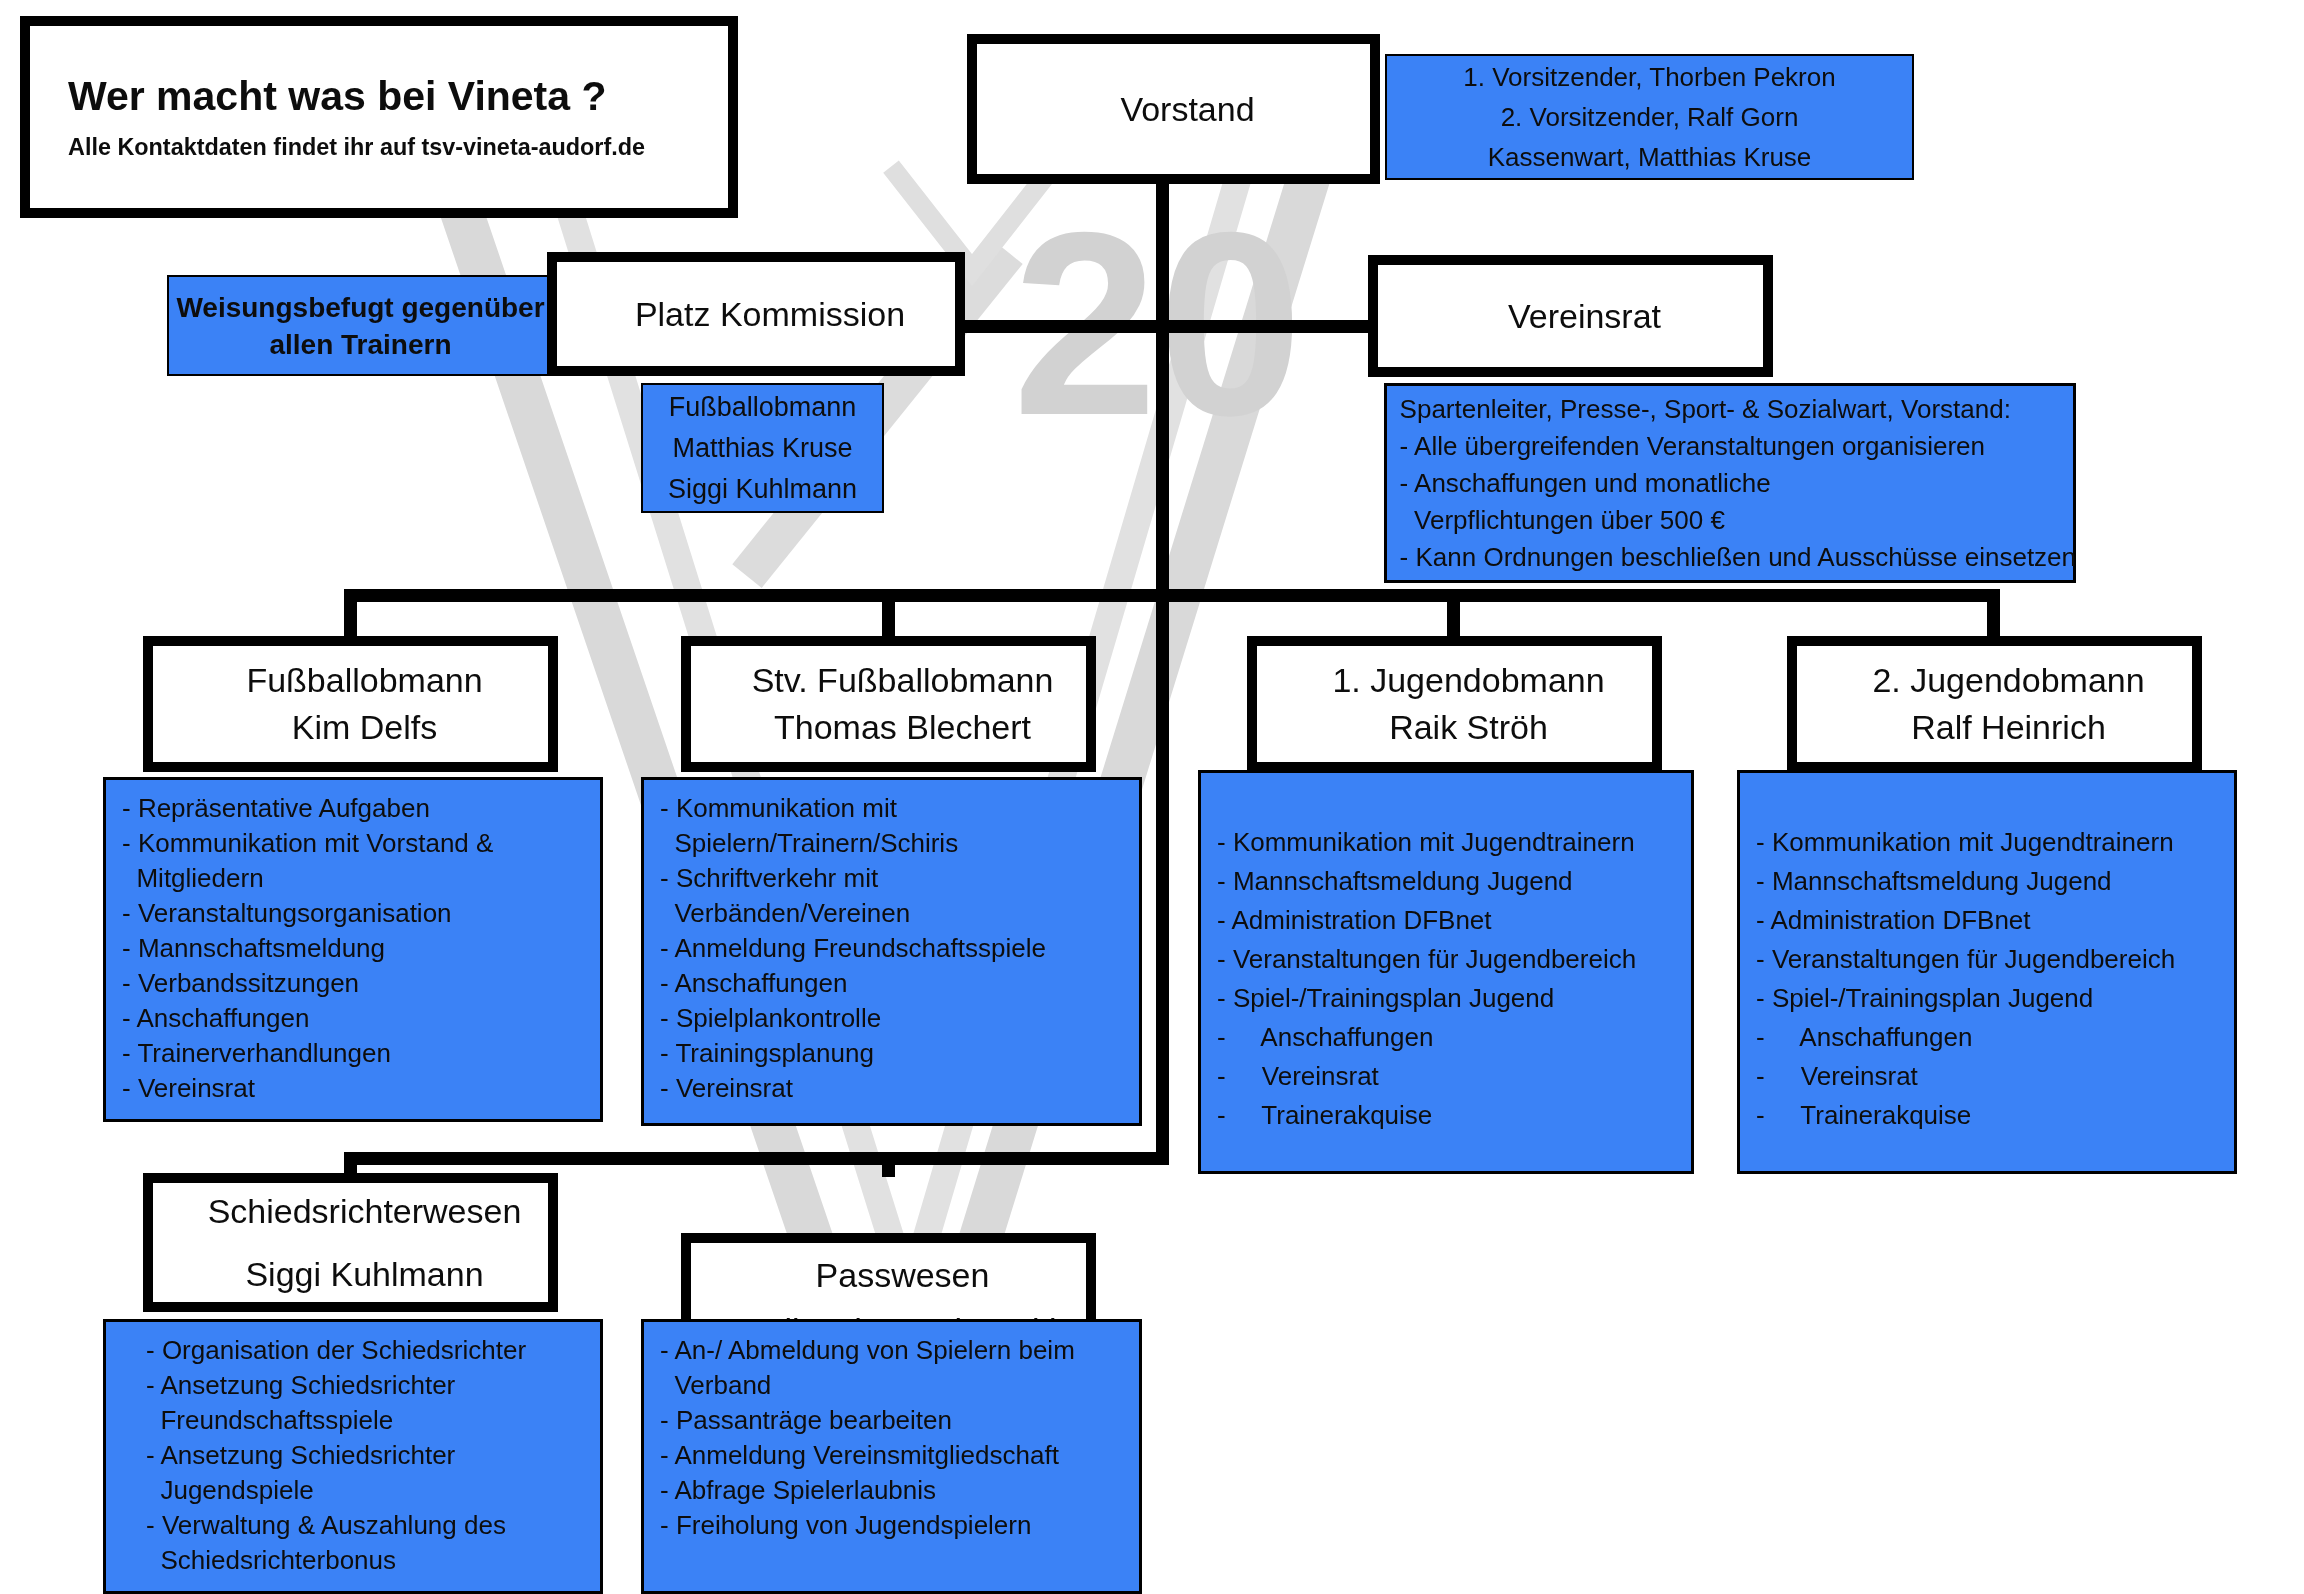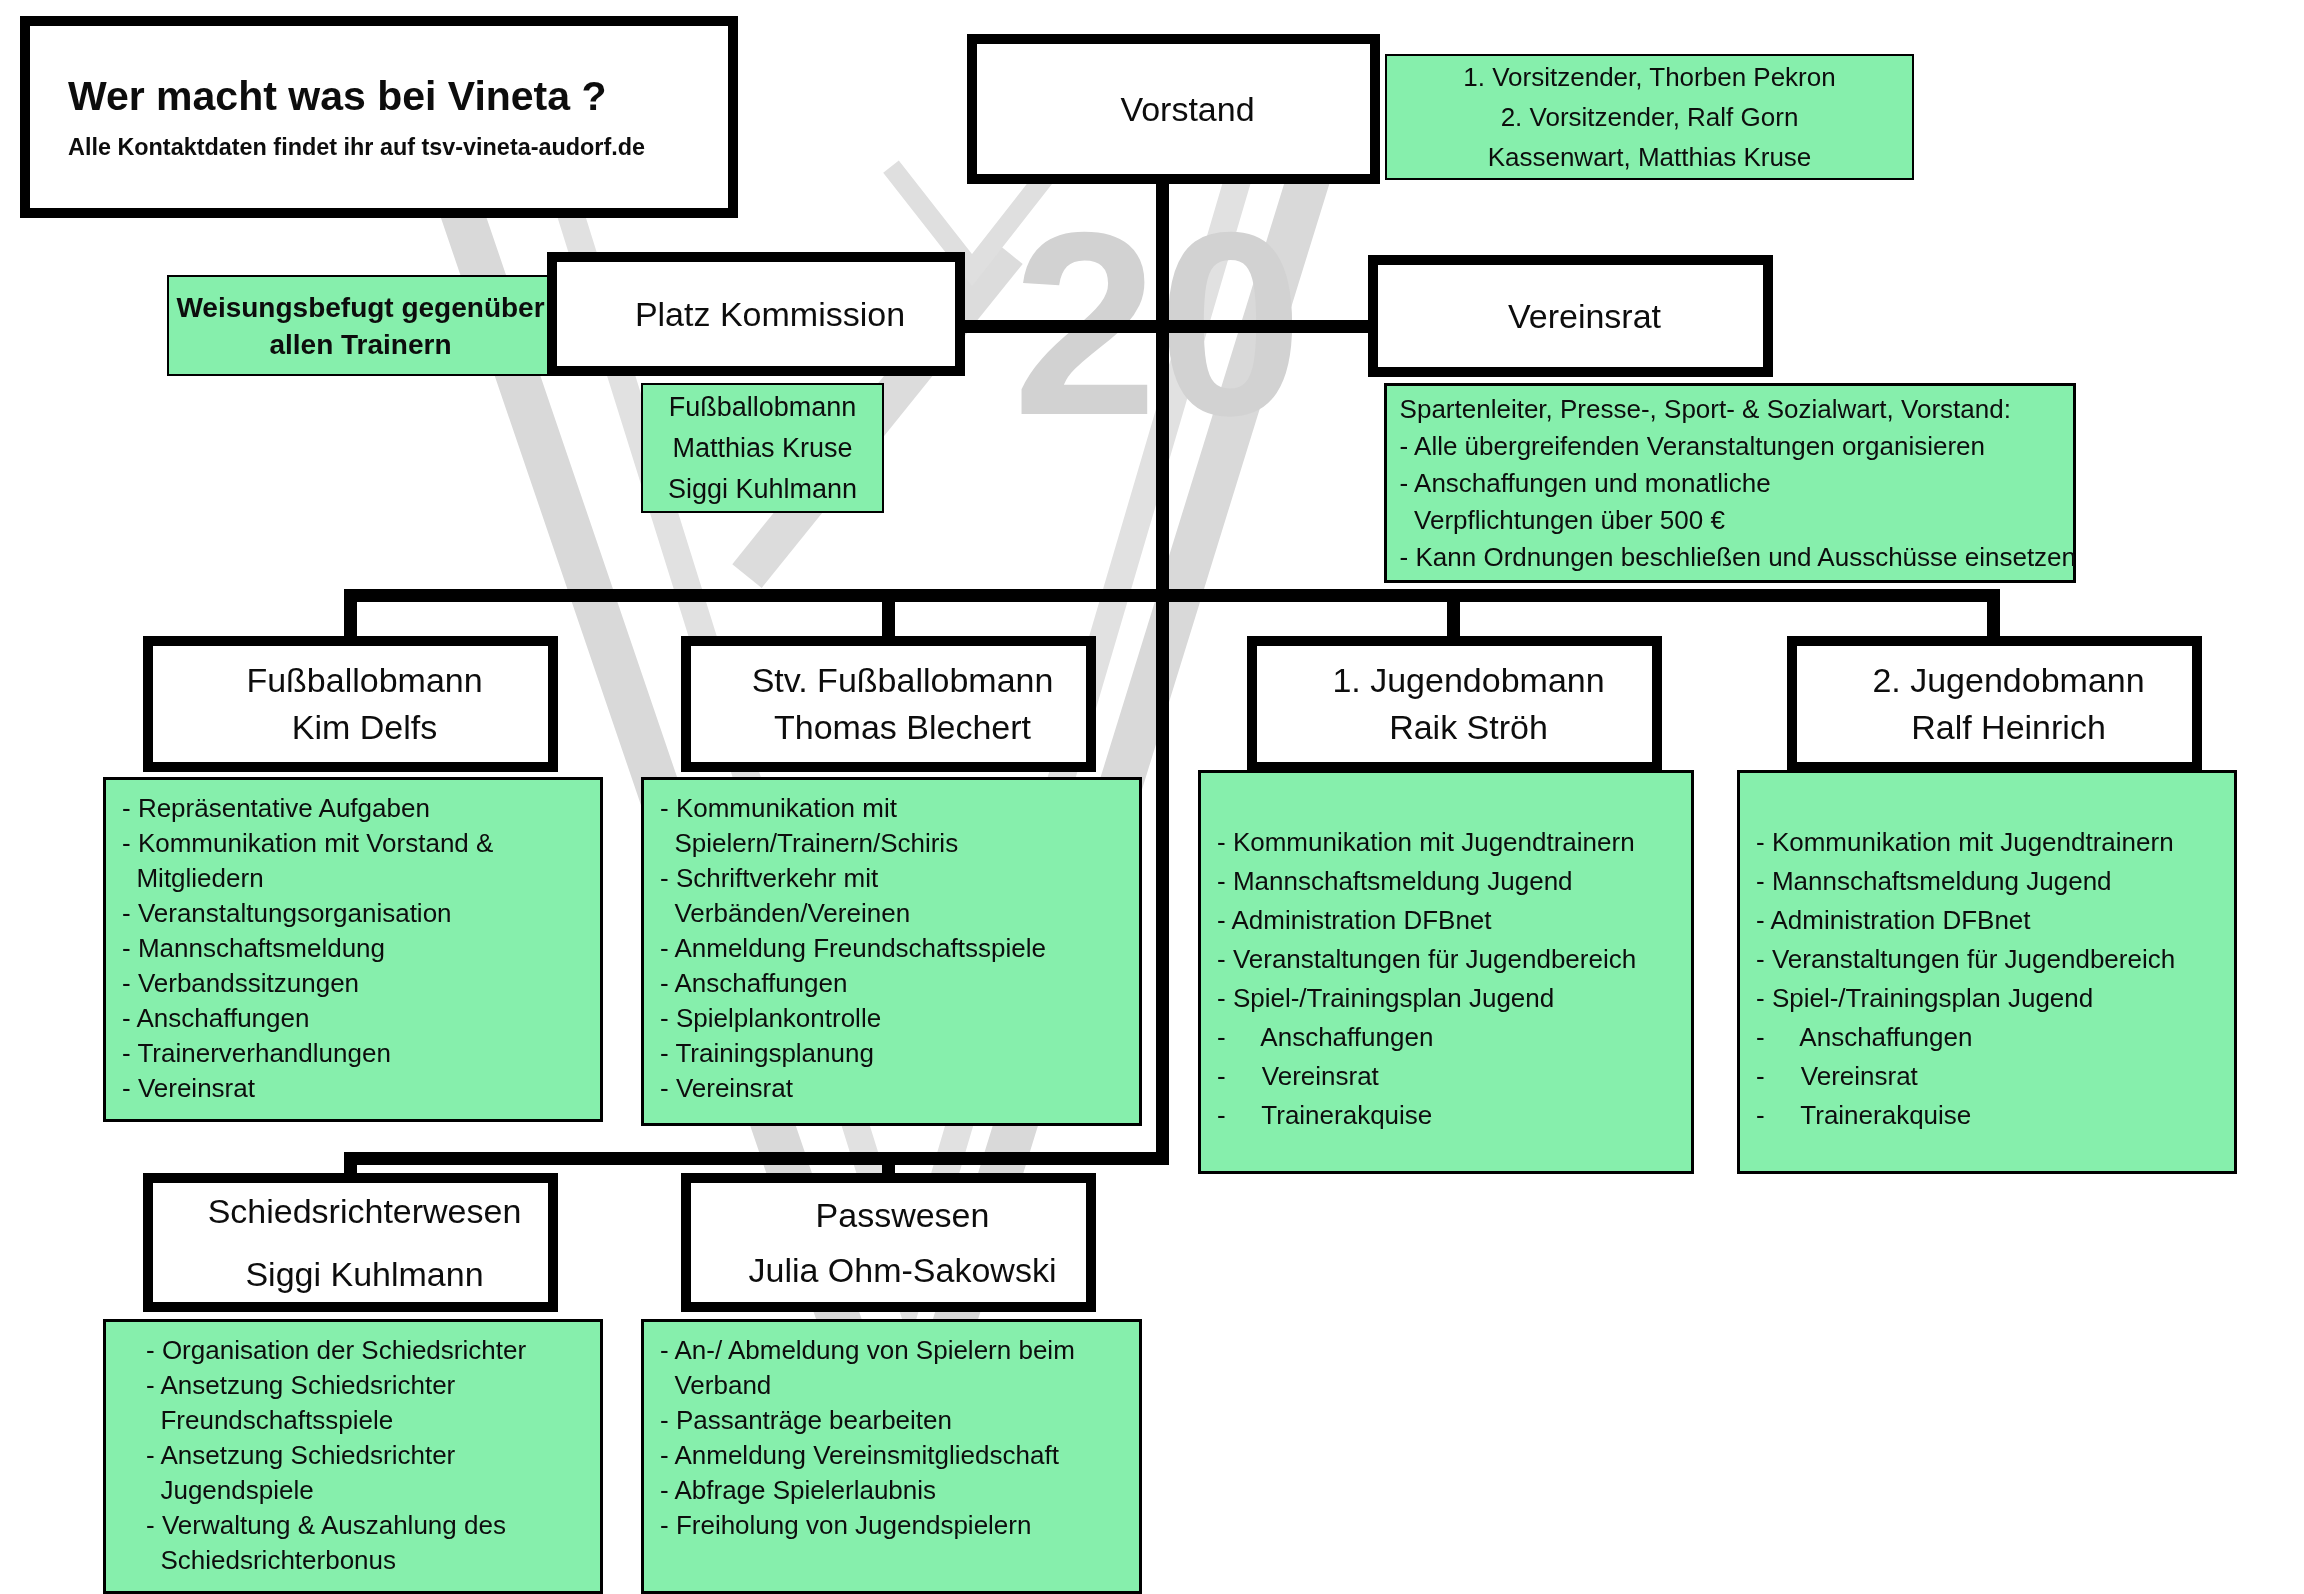--- a/index.html
+++ b/index.html
@@ -7,21 +7,21 @@
     position:relative;width:2304px;height:1595px;overflow:hidden;background:#ffffff;
     font-family:"Liberation Sans","DejaVu Sans",sans-serif;color:#0d0d0d;
   }
   .wm{position:absolute;left:0;top:0;z-index:0;}
   .conn{position:absolute;background:#000;z-index:1;}
   .box{
     position:absolute;box-sizing:border-box;background:#fff;border:10px solid #000;
     display:flex;flex-direction:column;align-items:center;justify-content:center;
     text-align:center;font-size:34px;line-height:47px;z-index:2;padding-left:28px;
   }
-  .panel{position:absolute;box-sizing:border-box;background:#86efac;border:2.7px solid #000;z-index:2;}
+  .panel{position:absolute;box-sizing:border-box;background:#3b82f6;border:2.7px solid #000;z-index:2;}
   .panel .ln{white-space:pre;}
   .centered{display:flex;flex-direction:column;align-items:center;justify-content:center;text-align:center;}
   .list{font-size:26px;line-height:35px;padding:10.8px 16px;}
 
   #title-card{
     position:absolute;left:20px;top:16px;width:718px;height:202px;box-sizing:border-box;
     background:#fff;border:10.8px solid #000;z-index:2;
     display:flex;flex-direction:column;justify-content:center;row-gap:14px;padding-left:38px;
   }
   #main-title{font-size:41px;font-weight:bold;}
@@ -39,21 +39,21 @@
   #list-fussballobmann{left:103px;top:777px;width:500px;height:345px;border-width:3.6px;}
   #box-stv{left:681px;top:636px;width:415px;height:136px;}
   #list-stv{left:641px;top:777px;width:501px;height:349px;border-width:3.6px;}
   #box-j1{left:1247px;top:636px;width:415px;height:136px;}
   #list-j1{left:1198px;top:770px;width:496px;height:404px;border-width:3.6px;padding-top:50px;line-height:39px;}
   #box-j2{left:1787px;top:636px;width:415px;height:136px;}
   #list-j2{left:1737px;top:770px;width:500px;height:404px;border-width:3.6px;padding-top:50px;line-height:39px;}
 
   #box-schiri{left:143px;top:1173px;width:415px;height:139px;gap:16px;}
   #list-schiri{left:103px;top:1319px;width:500px;height:275px;border-width:3.6px;padding-left:40px;}
-  #box-passwesen{left:681px;top:1173px;width:415px;height:139px;gap:8px;}
+  #box-passwesen{left:681px;top:1233px;width:415px;height:139px;gap:8px;}
   #list-passwesen{left:641px;top:1319px;width:501px;height:275px;border-width:3.6px;}
 
   #conn-vorstand-v{left:1156px;top:180px;width:12.6px;height:985px;}
   #conn-platz-vereinsrat{left:961px;top:320px;width:410px;height:12.6px;}
   #conn-row3-h{left:344px;top:589px;width:1656px;height:12.6px;}
   #conn-row3-d1{left:344px;top:599px;width:12.6px;height:41px;}
   #conn-row3-d2{left:882px;top:599px;width:12.6px;height:41px;}
   #conn-row3-d3{left:1447px;top:599px;width:12.6px;height:41px;}
   #conn-row3-d4{left:1987px;top:599px;width:12.6px;height:41px;}
   #conn-row4-h{left:344px;top:1152px;width:824px;height:12.6px;}

